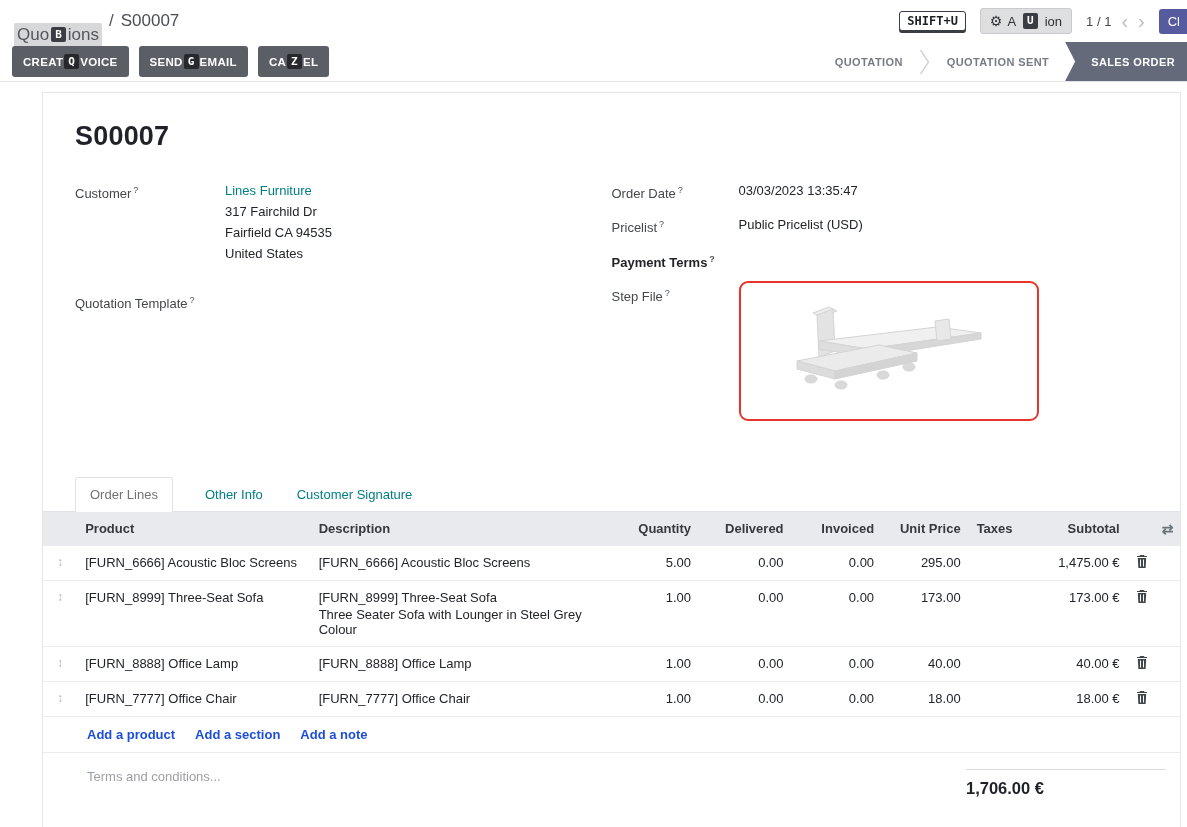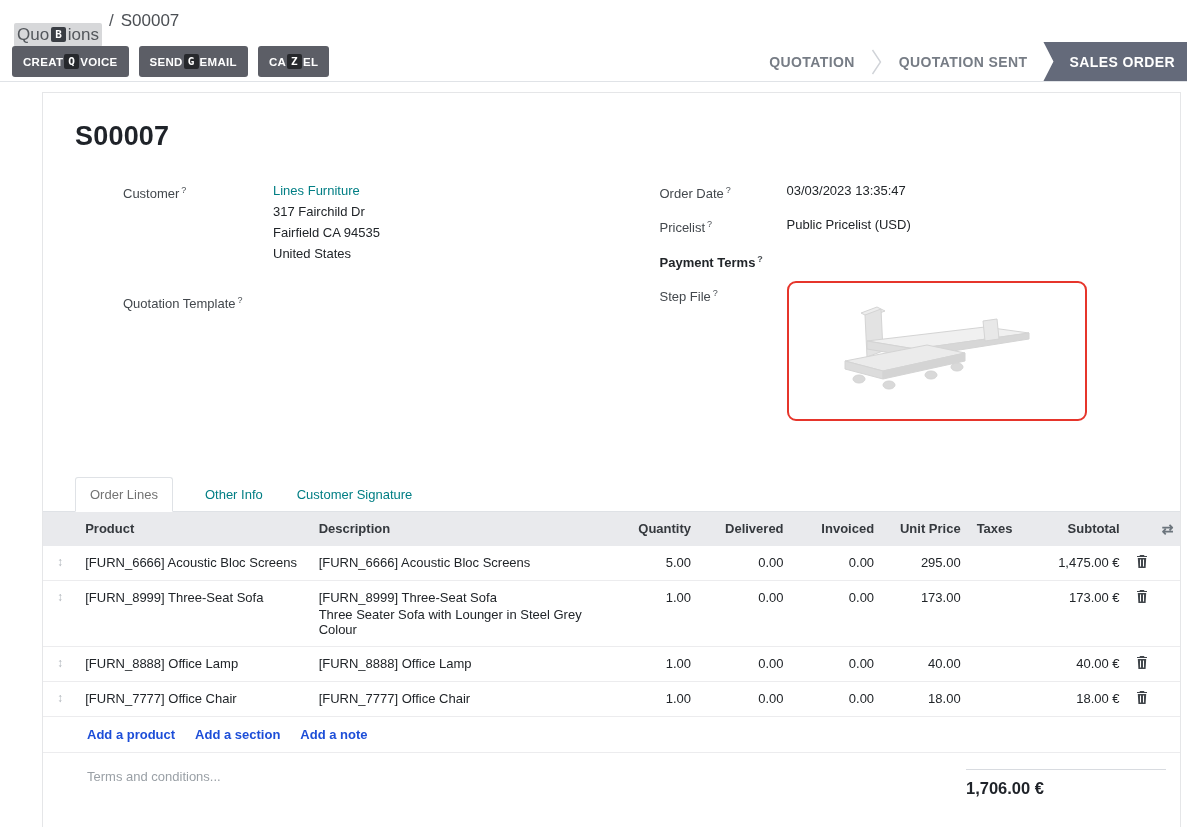--- a/index.html
+++ b/index.html
@@ -38,40 +38,40 @@
 
   
   .cp-bottom { display:flex; align-items:stretch; justify-content:space-between; height:40px; border-bottom:1px solid #e0e3e7; padding-left:12px; }
   .btns { display:flex; align-items:center; gap:10px; }
   .btn {
     background:#5c5e66; color:#fff; border:none; border-radius:3px; padding:8px 11px;
     font-size:11.5px; font-weight:700; letter-spacing:.3px; font-family:inherit; cursor:pointer; display:inline-flex; align-items:center;
   }
   .btn .hint { background:#26282c; margin:0 1px; }
   .statusbar { display:flex; align-items:stretch; overflow:visible; margin-right:-46px; }
-  .step { display:flex; align-items:center; padding:0 16px; font-size:14px; font-weight:600; letter-spacing:.4px; color:#767c85; cursor:pointer; white-space:nowrap; }
+  .step { display:flex; align-items:center; padding:0 16px; font-size:11px; font-weight:600; letter-spacing:.4px; color:#767c85; cursor:pointer; white-space:nowrap; }
   .step.active {
     background:#646a7a; color:#fff; font-weight:700; padding:0 58px 0 26px;
     clip-path:polygon(0 0, 100% 0, 100% 100%, 0 100%, 10px 50%);
   }
   .chev { align-self:center; }
 
   
   .sheet { margin:10px 6px 0 42px; border:1px solid #e5e6e8; background:#fff; min-height:742px; position:relative; }
   .sheet-top { display:flex; justify-content:flex-end; align-items:center; border-bottom:1px solid #ededee; padding:6px 18px; min-height:44px; }
   .customer-preview { display:flex; align-items:center; gap:8px; cursor:pointer; color:#212529; text-decoration:none; }
   .customer-preview .cp-text { width:62px; font-size:12.5px; line-height:1.3; }
 
   .sheet-body { padding:28px 32px 0 32px; }
   h1.title { font-size:27px; font-weight:700; color:#1f2329; margin-bottom:28px; letter-spacing:.2px; }
 
   .fields { display:flex; }
   .fcol { width:50%; }
   .field { display:flex; margin-bottom:10px; line-height:21px; }
-  .f-label { flex-shrink:0; color:#43484d;margin-left:48px; }
+  .f-label { flex-shrink:0; color:#43484d; }
   .fcol-left .f-label { width:150px; }
   .fcol-right .f-label { width:127px; }
   .f-label sup { font-size:9px; color:#4a4f54; margin-left:2px; }
   .f-label.strong { font-weight:700; color:#212529; }
   .f-value { color:#212529; }
   .f-value.empty { min-width:140px; min-height:20px; cursor:text; }
   a.link { color:#017e84; text-decoration:none; cursor:pointer; }
   .field-qt { margin-top:26px;flex-direction:column; }
 
   .step-box {
@@ -117,20 +117,35 @@
     <div class="breadcrumb">
       <span class="bc-parent">
         <span>Quo</span>
           <span class="hint">B</span>
           <span>ions</span>
       </span>
       <span class="bc-sep">/</span>
       <span class="bc-current">S00007</span>
     </div>
 
+    <div class="cp-top-right">
+      <span class="kbd">SHIFT+U</span>
+      <button class="action-btn">
+        <span class="gear">⚙</span>
+        <span>A</span>
+          <span class="hint">U</span>
+          <span>ion</span>
+      </button>
+      <div class="pager">
+        <span class="pager-value">1 / 1</span>
+        <span class="pager-prev">‹</span>
+        <span class="pager-next">›</span>
+      </div>
+      <span class="corner-badge">Cl</span>
+    </div>
   </header>
 
   <div class="cp-bottom">
     <div class="btns">
       <button class="btn">
         <span>CREAT</span>
           <span class="hint">Q</span>
           <span>VOICE</span>
       </button>
       <button class="btn">

